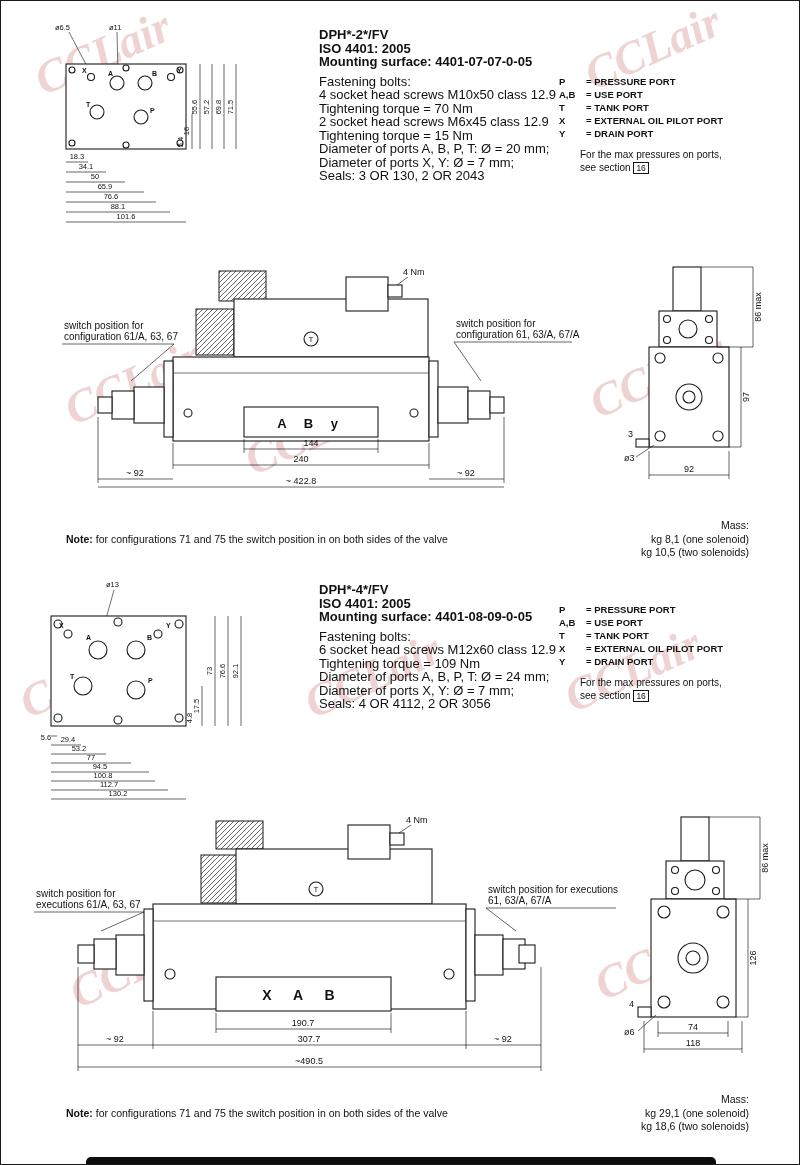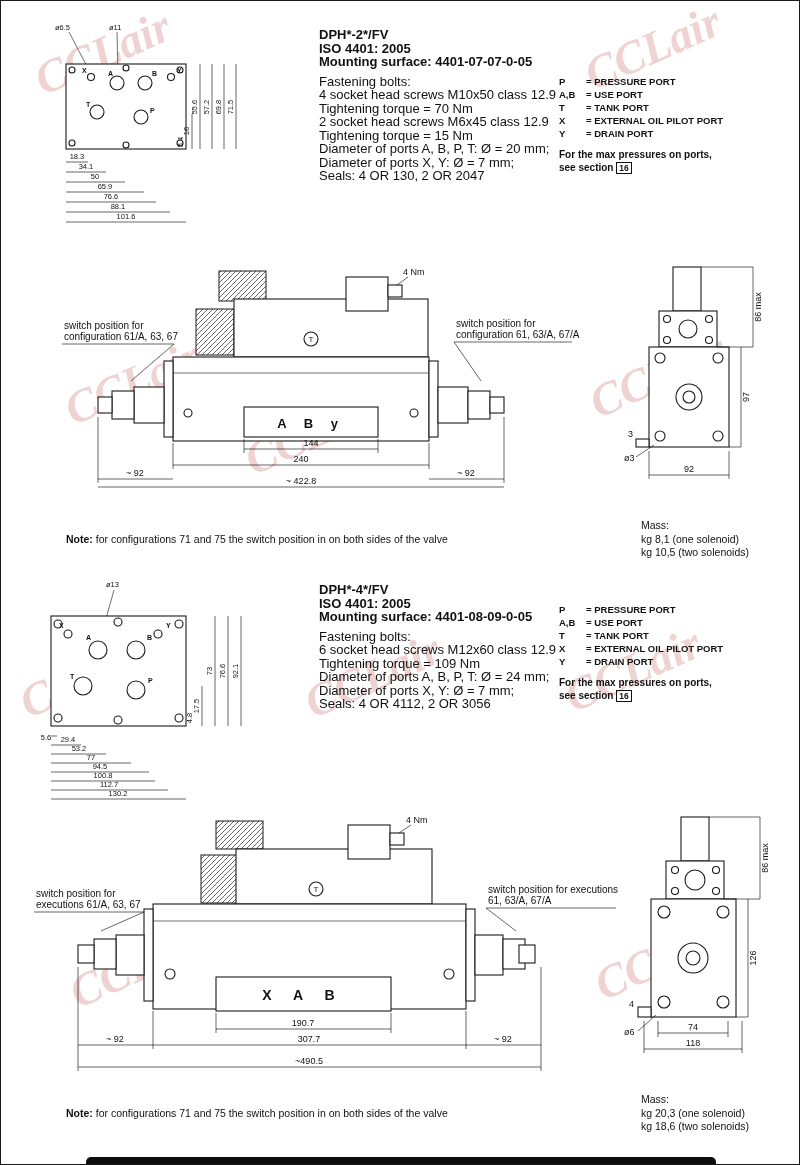--- a/index.html
+++ b/index.html
@@ -15,23 +15,23 @@
     color:rgba(224,166,166,.5); transform:rotate(-24deg);
     white-space:nowrap; pointer-events:none; z-index:1;
   }
   .hdr { position:absolute; font-size:13px; line-height:13.5px; z-index:3; }
   .hdr .b { font-weight:bold; }
   .hdr .gap { height:6px; }
   .legend { position:absolute; width:205px; font-size:9.5px; line-height:13px; z-index:3; }
   .legend-row { display:flex; }
   .legend-port { width:27px; font-weight:bold; }
   .legend-desc { font-weight:bold; }
-  .max-note { margin-top:8px; font-weight:bold; font-size:10px; line-height:13px; }
+  .max-note { margin-top:8px; font-weight:normal; font-size:10px; line-height:13px;margin-left:21px; }
   .sec-ref { display:inline-block; border:1px solid #111; padding:0 2px; font-size:8.5px; line-height:10px; vertical-align:baseline; }
-  .mass { position:absolute; font-size:10.5px; line-height:13.5px; z-index:3; }
+  .mass { position:absolute; font-size:10.5px; line-height:13.5px; z-index:3;text-align:right; }
   .note { position:absolute; font-size:10.5px; z-index:3; }
   .note .b { font-weight:bold; }
   svg { position:absolute; z-index:2; }
   svg text { font-family:"Liberation Sans", sans-serif; fill:#111; }
   .ol { fill:none; stroke:#1a1a1a; stroke-width:1.1; }
   .ol2 { fill:#fff; stroke:#1a1a1a; stroke-width:1.1; }
   .thin { fill:none; stroke:#333; stroke-width:.7; }
   .dl { stroke:#000; stroke-width:.6; }
   .dt { font-size:9px; }
   .dt8 { font-size:7.5px; }
@@ -122,21 +122,21 @@
     <div class="b">ISO 4401: 2005</div>
     <div class="b">Mounting surface: 4401-07-07-0-05</div>
     <div class="gap"></div>
     <div>Fastening bolts:</div>
     <div>4 socket head screws M10x50 class 12.9</div>
     <div>Tightening torque = 70 Nm</div>
     <div>2 socket head screws M6x45 class 12.9</div>
     <div>Tightening torque = 15 Nm</div>
     <div>Diameter of ports A, B, P, T: Ø = 20 mm;</div>
     <div>Diameter of ports X, Y: Ø = 7 mm;</div>
-    <div>Seals: 4 OR 130, 2 OR 2047</div>
+    <div>Seals: 3 OR 130, 2 OR 2043</div>
   </div>
 
   <div class="legend" style="left:558px;top:74px">
     <div class="legend-row">
         <span class="legend-port">P</span>
         <span class="legend-desc">= PRESSURE PORT</span>
       </div>
     <div class="legend-row">
         <span class="legend-port">A,B</span>
         <span class="legend-desc">= USE PORT</span>
@@ -512,21 +512,21 @@
       <text x="677" y="221" text-anchor="middle" class="dt">74</text>
       <line x1="628" y1="212" x2="628" y2="244" class="dl"></line>
       <line x1="726" y1="212" x2="726" y2="244" class="dl"></line>
       <line x1="628" y1="240" x2="726" y2="240" class="dl"></line>
       <text x="677" y="237" text-anchor="middle" class="dt">118</text>
     </g>
   </svg>
 
   <div class="mass" style="left:640px;top:1092px">
     <div>Mass:</div>
-    <div>kg 20,3 (one solenoid)</div>
+    <div>kg 29,1 (one solenoid)</div>
     <div>kg 18,6 (two solenoids)</div>
   </div>
   <div class="note" style="left:65px;top:1106px">
     <span class="b">Note:</span><span> for configurations 71 and 75 the switch position in on both sides of the valve</span>
   </div>
 
   <div class="footer-bar"></div>
 
 </div>
 

